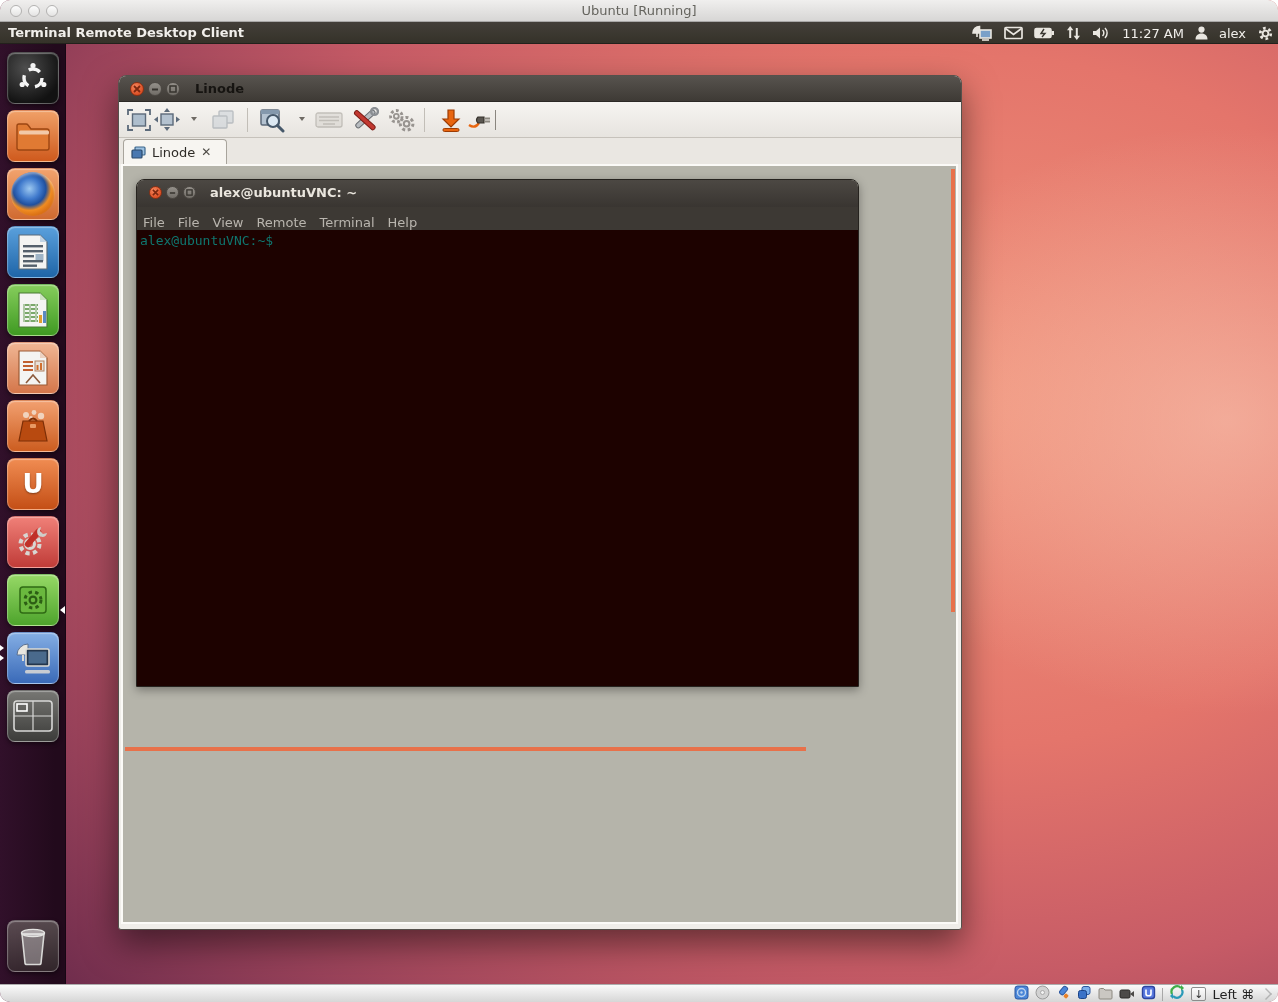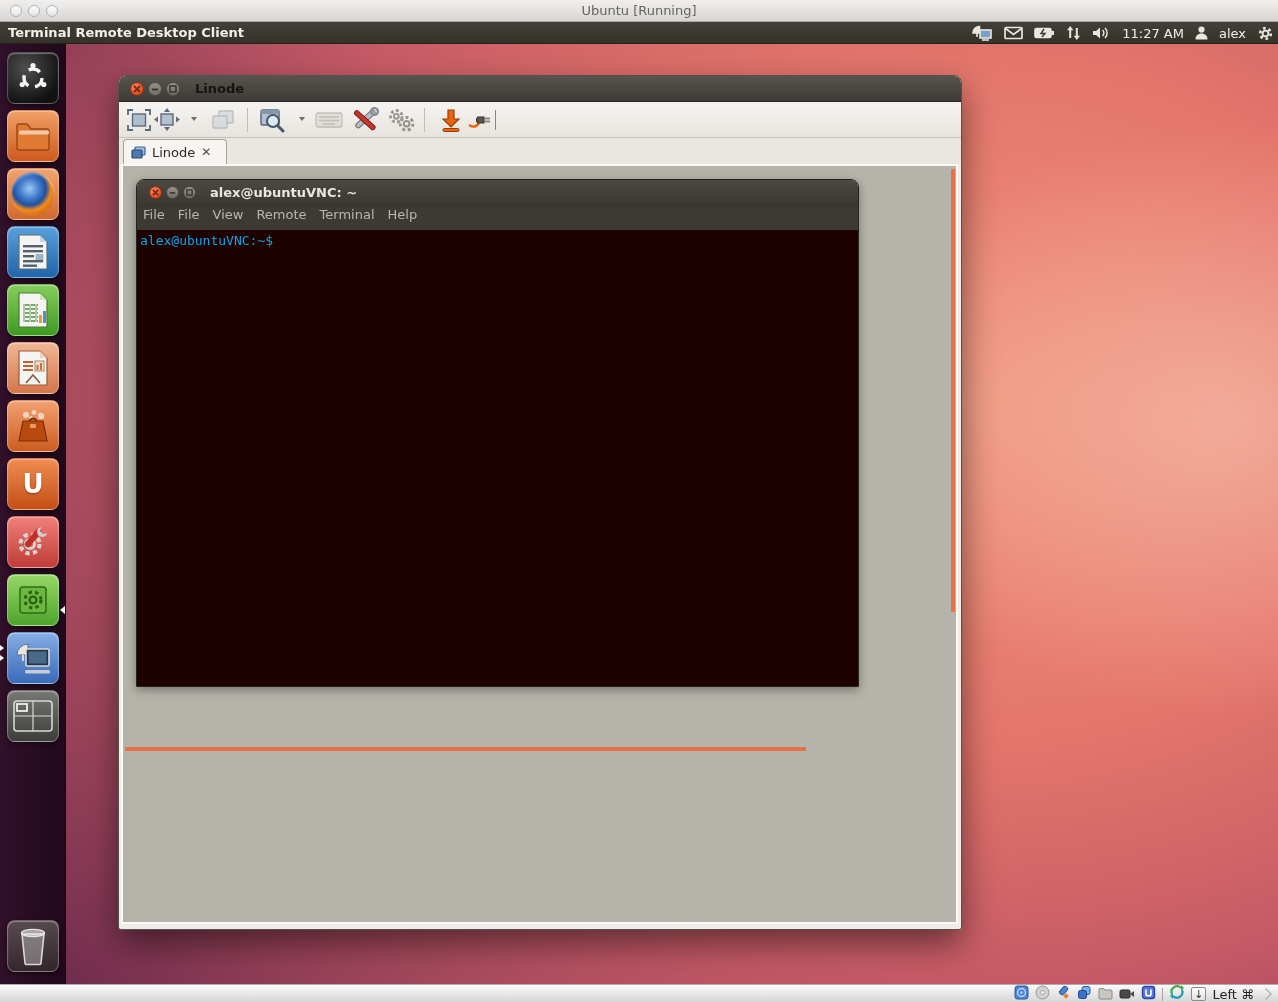--- a/index.html
+++ b/index.html
@@ -2,20 +2,21 @@
 <html><head>
 <meta charset="utf-8">
 <style>
   * { margin:0; padding:0; box-sizing:border-box; }
   html,body { width:1278px; height:1002px; overflow:hidden; }
   body { font-family:"DejaVu Sans","Liberation Sans",sans-serif; }
   .stage { position:relative; width:1278px; height:1002px; overflow:hidden;
     background:
       radial-gradient(ellipse 560px 420px at 96% 42%, rgba(250,205,185,.55), rgba(250,205,185,0) 70%),
       radial-gradient(ellipse 1500px 1150px at 76% 40%, #f0927a 0%, #e4756b 30%, #c65b66 50%, #99425a 66%, #66284a 82%, #441a38 100%);
+    border-radius: 10px;
   }
   .abs { position:absolute; }
 
   
   .mac-bar { left:0; top:0; width:1278px; height:22px;
     background:linear-gradient(#f0efee,#d7d6d5); border-bottom:1px solid #a9a8a7; }
   .mac-btn { position:absolute; top:5px; width:12px; height:12px; border-radius:50%;
     border:1.5px solid #b2b1b0; background:linear-gradient(#fdfdfd,#e4e3e2); }
   .mac-title { position:absolute; top:3px; left:0; width:100%; text-align:center;
     font-size:13px; color:#66655f; }
@@ -76,25 +77,25 @@
   .vline-orange { position:absolute; right:1px; top:3px; width:4px; height:443px; background:#e8714a; }
   .hbar-orange { position:absolute; left:2px; top:581px; width:681px; height:4px; background:#e8714a; }
 
   
   .term { position:absolute; left:13px; top:13px; width:723px; height:508px;
     border:1px solid #26231f; border-radius:8px 8px 0 0; box-shadow:0 3px 10px rgba(0,0,0,.35); }
   .term-titlebar { position:absolute; left:0; top:0; right:0; height:27px; border-radius:7px 7px 0 0;
     background:linear-gradient(#4c4843,#393531); }
   .term-title { position:absolute; left:73px; top:5px; font-size:13px; font-weight:bold; color:#eae6de;text-align:right; }
   .term-menubar { position:absolute; left:0; top:27px; right:0; height:23px; background:#3d3934;
-    display:flex; align-items:flex-start; gap:13px; padding-left:6px; }
+    display:flex; align-items:flex-end; gap:13px; padding-left:6px; }
   .term-menu { font-size:13px; color:#b9b5ae; }
   .term-body { position:absolute; left:0; top:50px; right:0; bottom:0; background:#1d0200; }
   .prompt { position:absolute; left:3px; top:3px; font-family:"DejaVu Sans Mono","Liberation Mono",monospace;
-    font-size:13px; color:#0ea5e9; }
+    font-size:13px; color:#0f766e; }
 
   
   .statusbar { left:0; top:984px; width:1278px; height:18px;
     background:linear-gradient(#fafafa,#d6d6d6); border-top:1px solid #adadad; }
   .status-right { position:absolute; right:6px; top:0; height:18px; display:flex; align-items:center; gap:6px; }
   .ssep { width:1px; height:13px; background:#a8a8a8; }
   .hostkey-box { width:15px; height:14px; border:1px solid #8c8c8c; border-radius:2px;
     background:linear-gradient(#fdfdfd,#e2e2e2); font-size:11px; color:#333;
     display:flex; align-items:center; justify-content:center; }
   .hostkey-label { font-size:13px; color:#222; }

